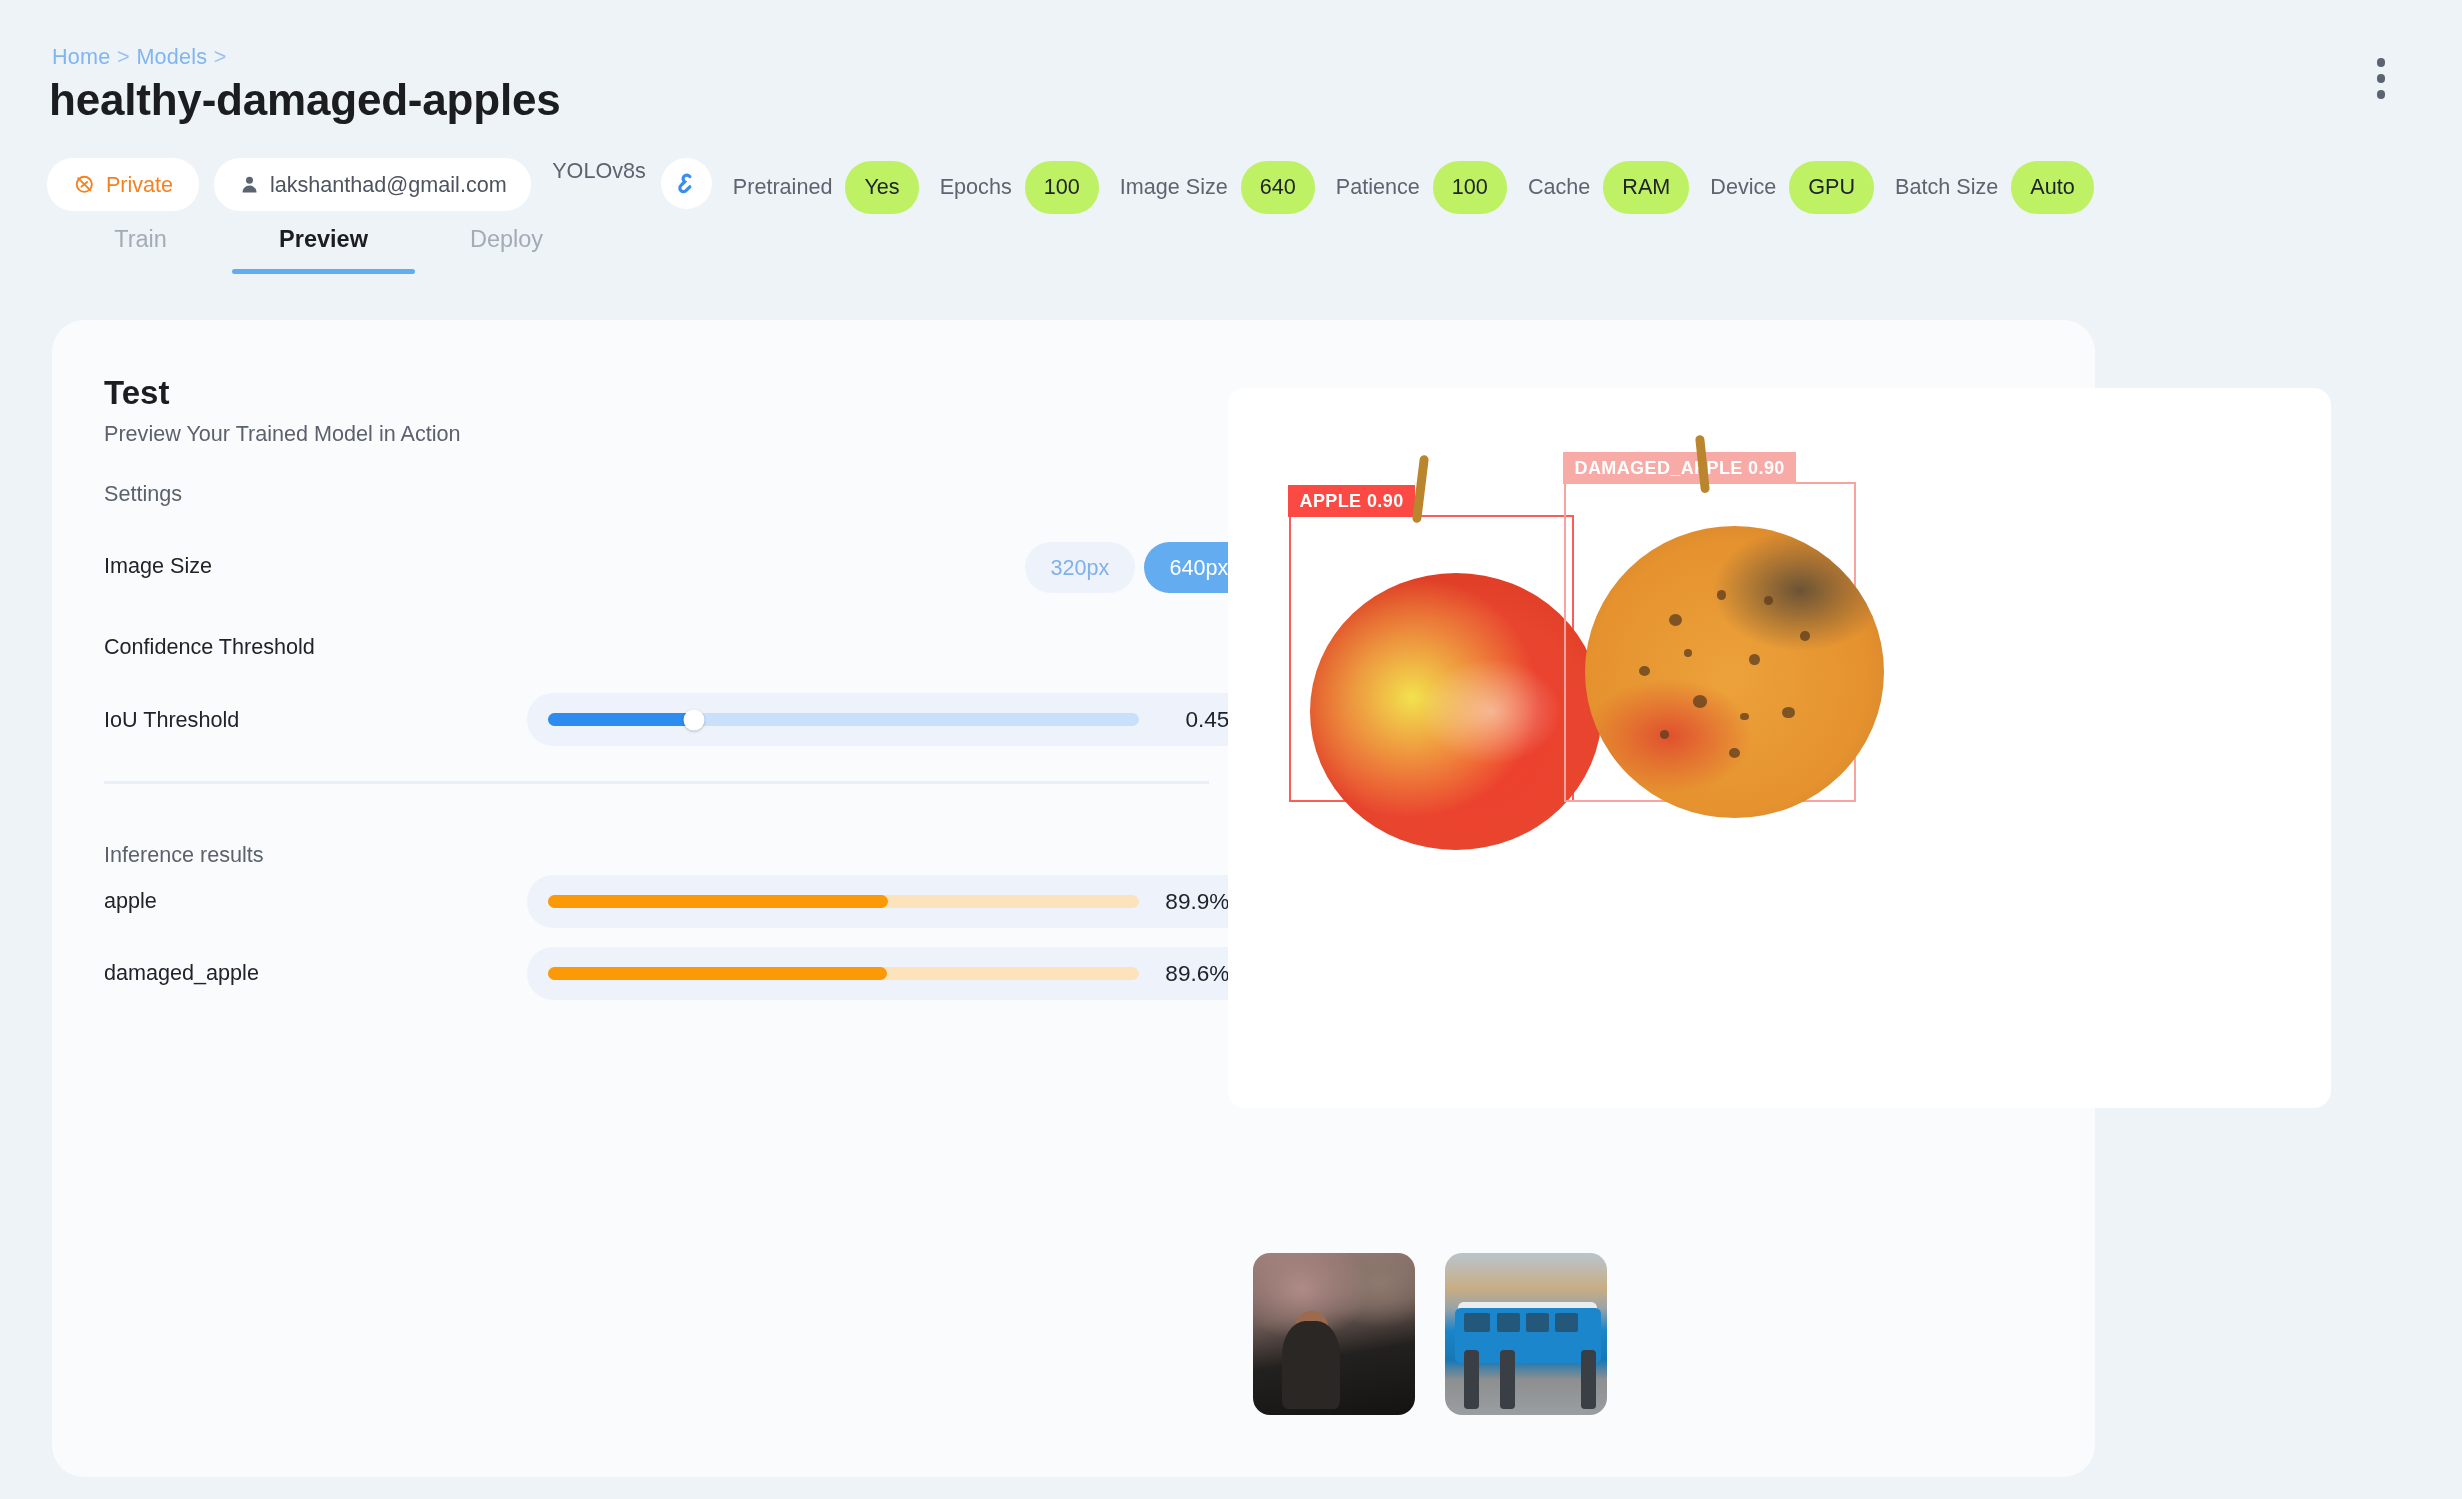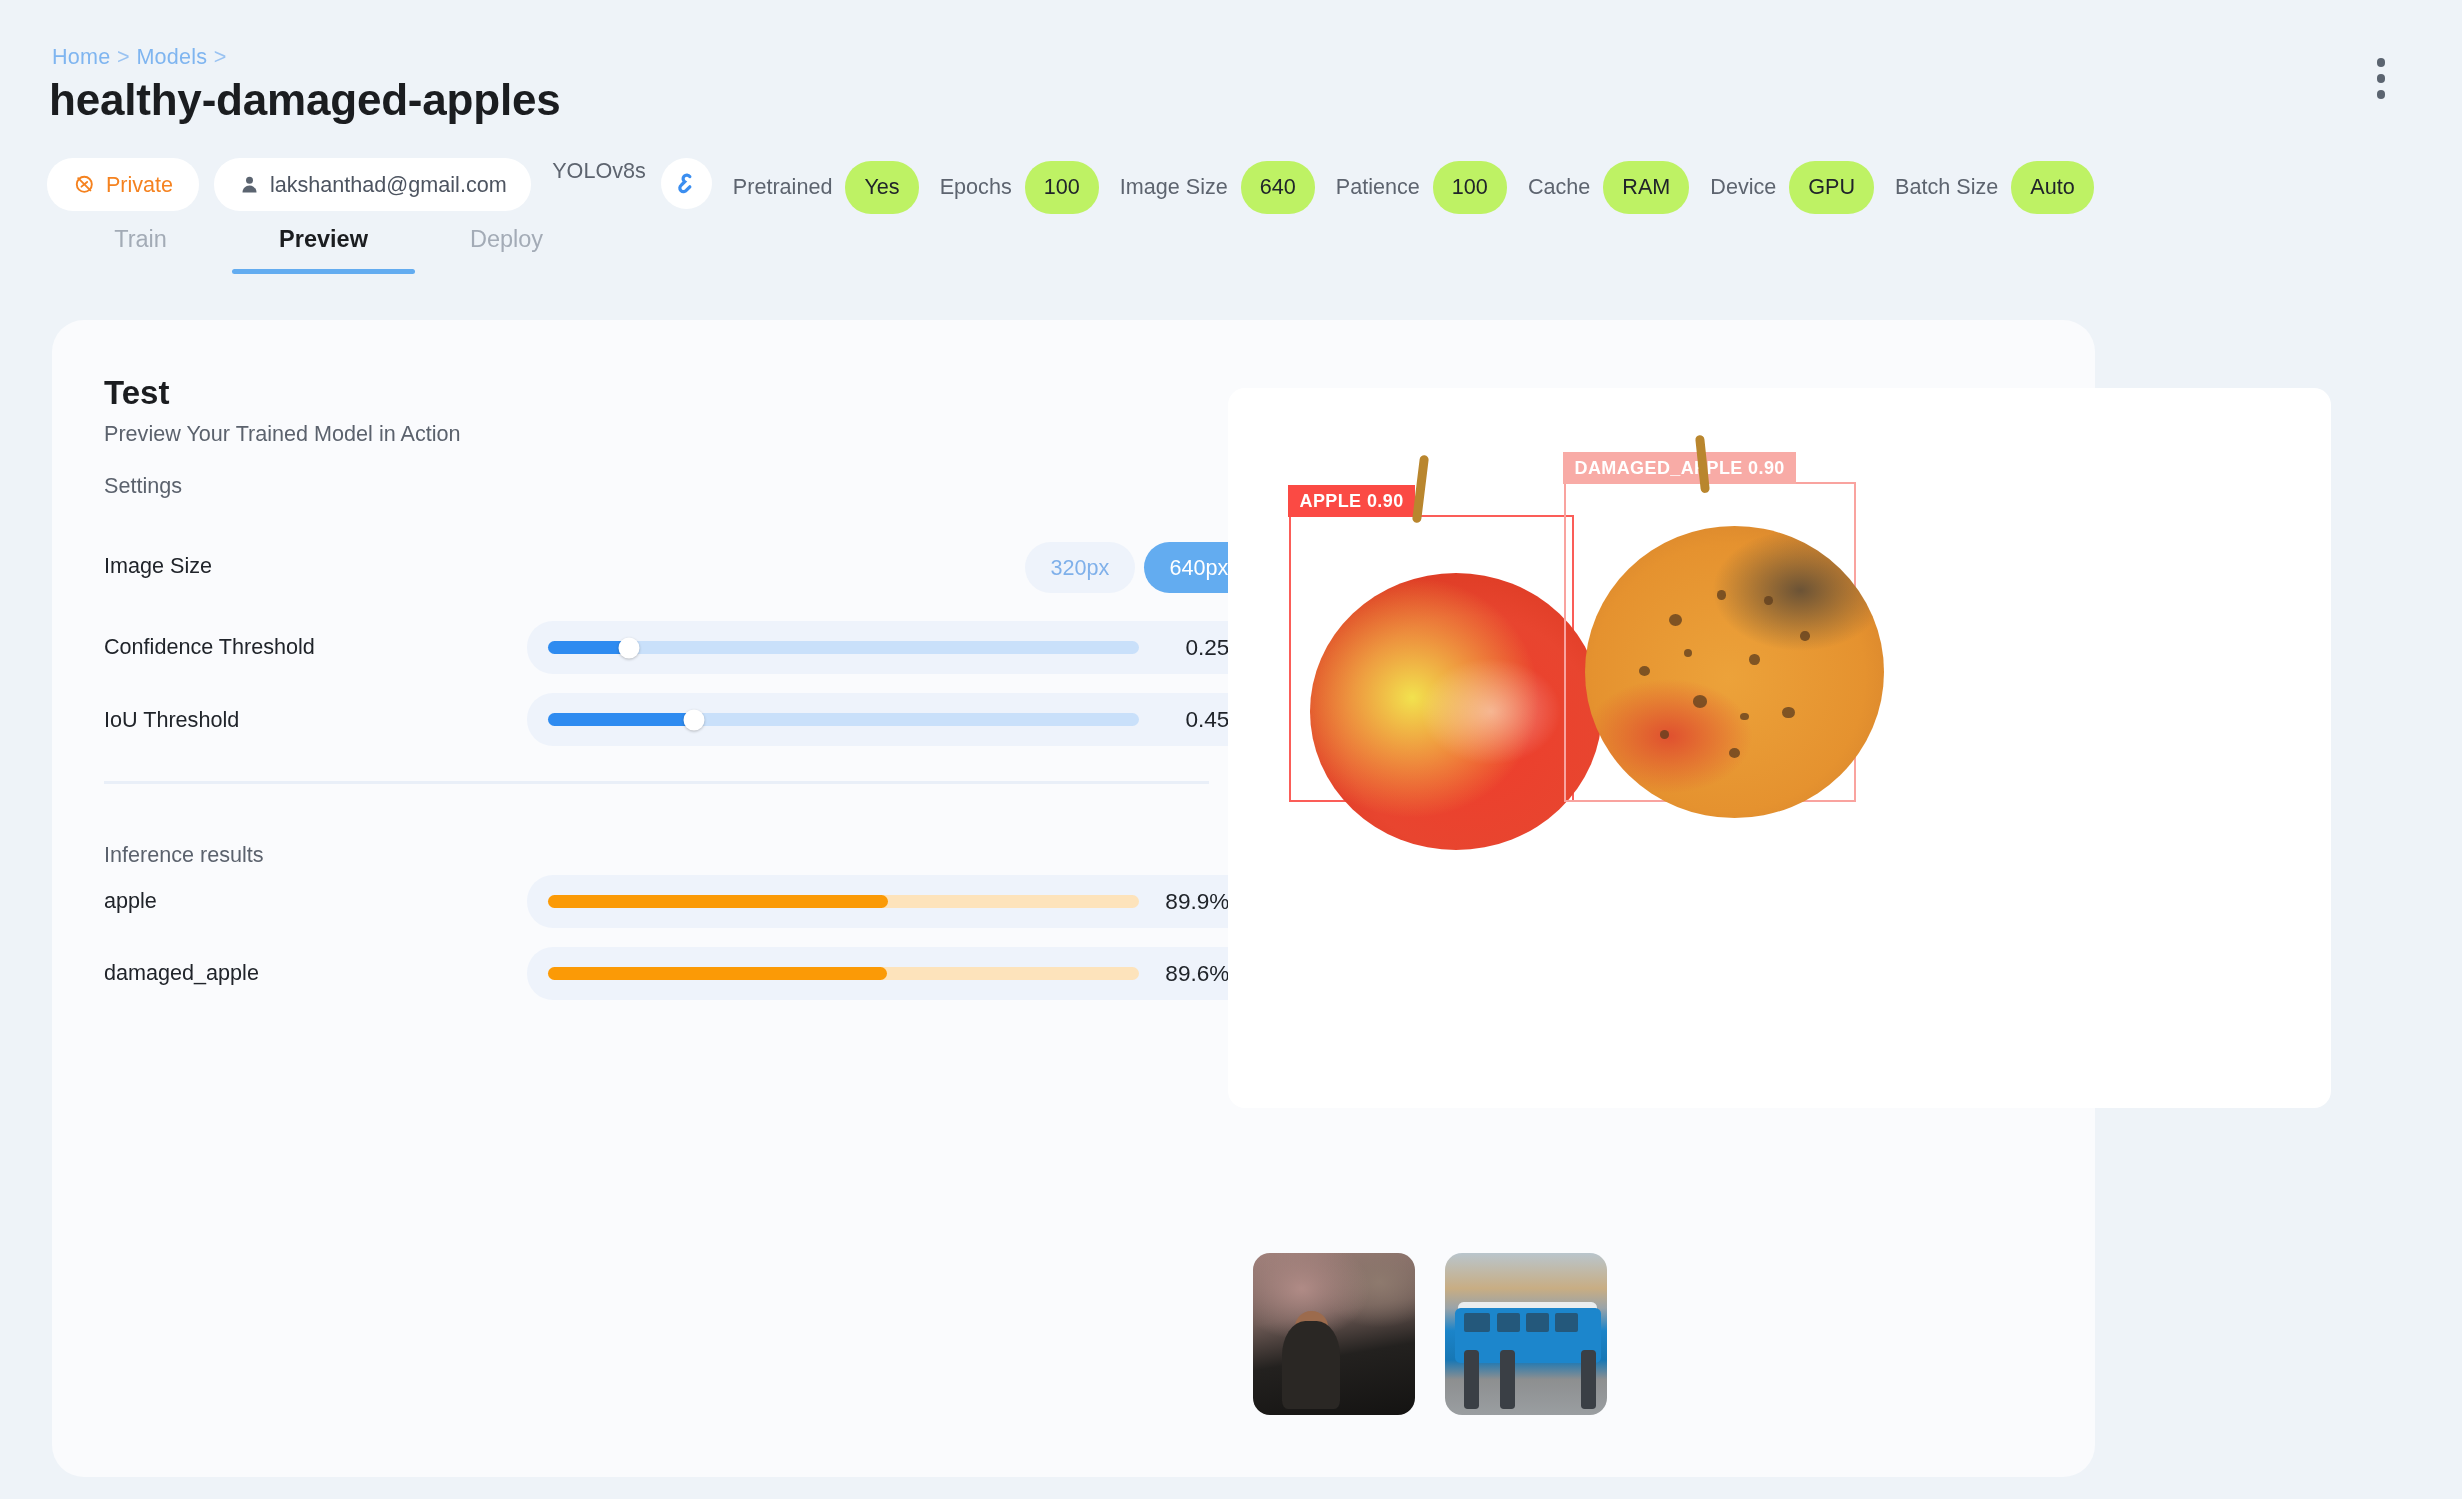--- a/index.html
+++ b/index.html
@@ -82,21 +82,21 @@
   
   .card {
     position: absolute; left: 52px; top: 320px;
     width: 2043px; height: 1157px;
     background: #fafbfd; border-radius: 32px;
   }
 
   .test-title { position: absolute; left: 52px; top: 54px; font-size: 33px; font-weight: bold; color: #1b1d20; }
   .test-sub   { position: absolute; left: 52px; top: 101px; font-size: 21.6px; color: #5b626d; }
 
-  .settings-label { position: absolute; left: 52px; top: 153px; font-size: 21.6px; color: #5b626d; }
+  .settings-label { position: absolute; left: 52px; top: 161px; font-size: 21.6px; color: #5b626d; }
 
   .row { position: absolute; left: 52px; width: 1053px; height: 56px; display: flex; align-items: center; }
   .row .lbl { font-size: 21.6px; color: #20242a; width: 310px; }
 
   .seg-wrap { position: absolute; left: 973px; display: flex; gap: 9.4px; align-items: center; }
   .seg {
     height: 51px; border-radius: 25.4px; display: flex; align-items: center; justify-content: center;
     padding: 0 25.4px; font-size: 21.6px; cursor: pointer;
   }
   .seg.off { background: #eef3fb; color: #7fb0ea; }
@@ -291,27 +291,20 @@
     <div class="row" style="top:218px;">
       <span class="lbl">Image Size</span>
     </div>
     <div class="seg-wrap" style="top:222px;">
       <div class="seg off">320px</div>
       <div class="seg on">640px</div>
     </div>
 
     <div class="row" style="top:299px;">
       <span class="lbl">Confidence Threshold</span>
-    </div>
-    <div class="slider-shell" style="top:301px;">
-      <div class="track">
-        <div class="fill" id="conf-fill" style="width: 13.75%;"></div>
-        <div class="knob" id="conf-knob" style="left: 13.75%;"></div>
-      </div>
-      <div class="slider-val">0.25</div>
     </div>
 
     <div class="row" style="top:372px;">
       <span class="lbl">IoU Threshold</span>
     </div>
     <div class="slider-shell" style="top:373px;">
       <div class="track">
         <div class="fill" id="iou-fill" style="width: 24.75%;"></div>
         <div class="knob" id="iou-knob" style="left: 24.75%;"></div>
       </div>

